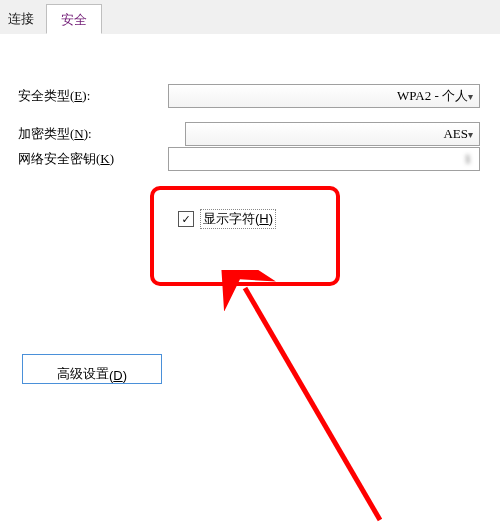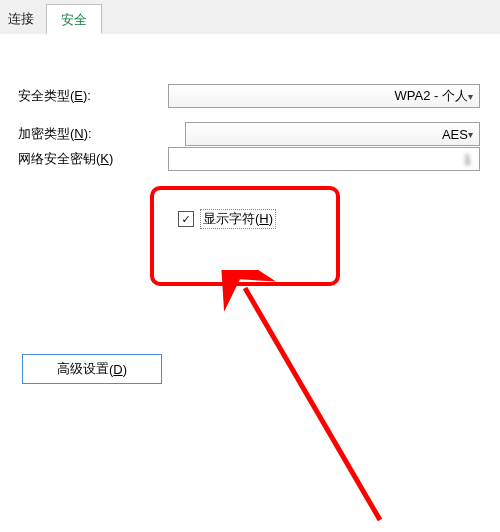--- a/index.html
+++ b/index.html
@@ -40,37 +40,38 @@
   .tab.inactive {
     left: -6px;
     color: #222;
     background: #f0f0f0;
   }
   .tab.active {
     left: 46px;
     background: #ffffff;
     border: 1px solid #bfbfbf;
     border-bottom: 1px solid #ffffff;
-    color: #15803d;
+    color: #701a75;
     font-family: Liberation Serif, serif;
   }
   .content {
     position: absolute;
     top: 34px;
     left: 0;
     right: 0;
     bottom: 0;
     background: #ffffff;
   }
   .row {
     position: absolute;
     left: 18px;
     right: 20px;
     display: flex;
     align-items: center;
+    font-family: Liberation Serif, serif;
   }
   .row-label {
     width: 150px;
     font-size: 13px;
   }
   .row-label .hotkey {
     text-decoration: underline;
   }
   .select, .textfield {
     flex: 1;
@@ -124,21 +125,21 @@
 
   .adv-btn {
     position: absolute;
     left: 22px;
     bottom: 28px;
     width: 140px;
     height: 30px;
     border: 1px solid #4a90d9;
     background: #ffffff;
     display: flex;
-    align-items: center;
+    align-items: flex-end;
     justify-content: center;
     font-size: 13px;
     box-sizing: border-box;
   }
   .adv-btn .hotkey { text-decoration: underline; }
 
   
   .annotation-box {
     position: absolute;
     top: 186px;

